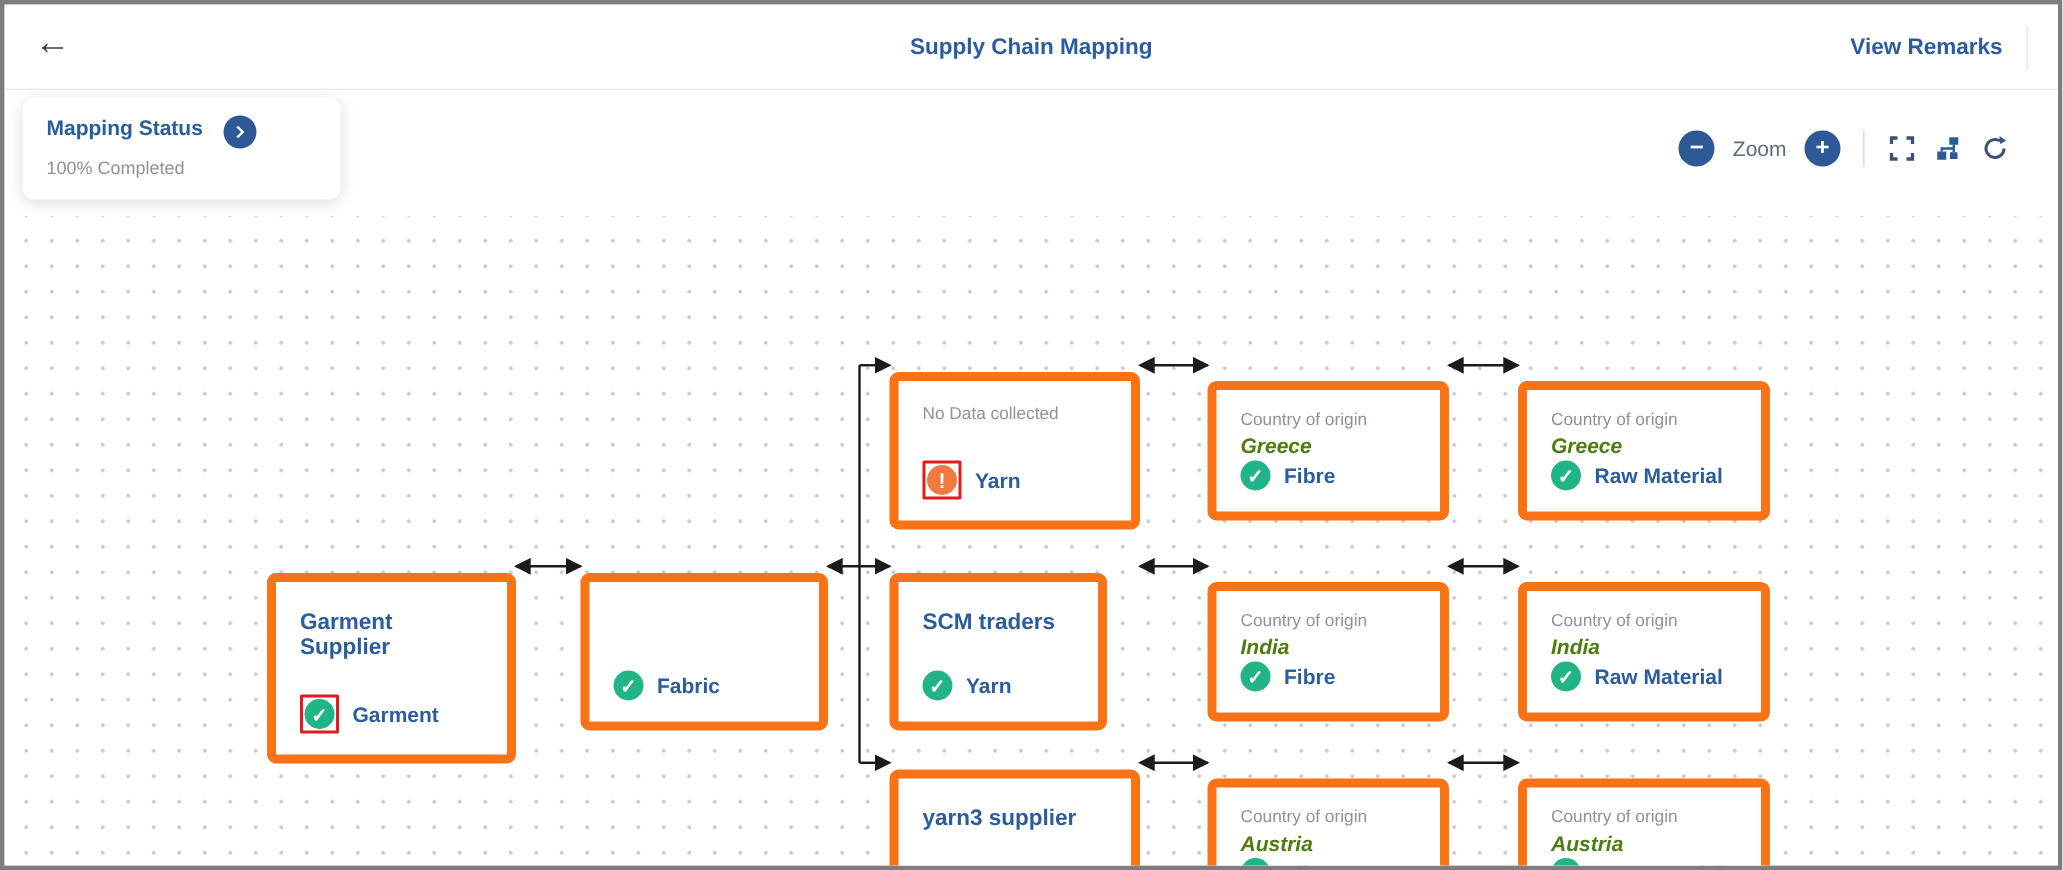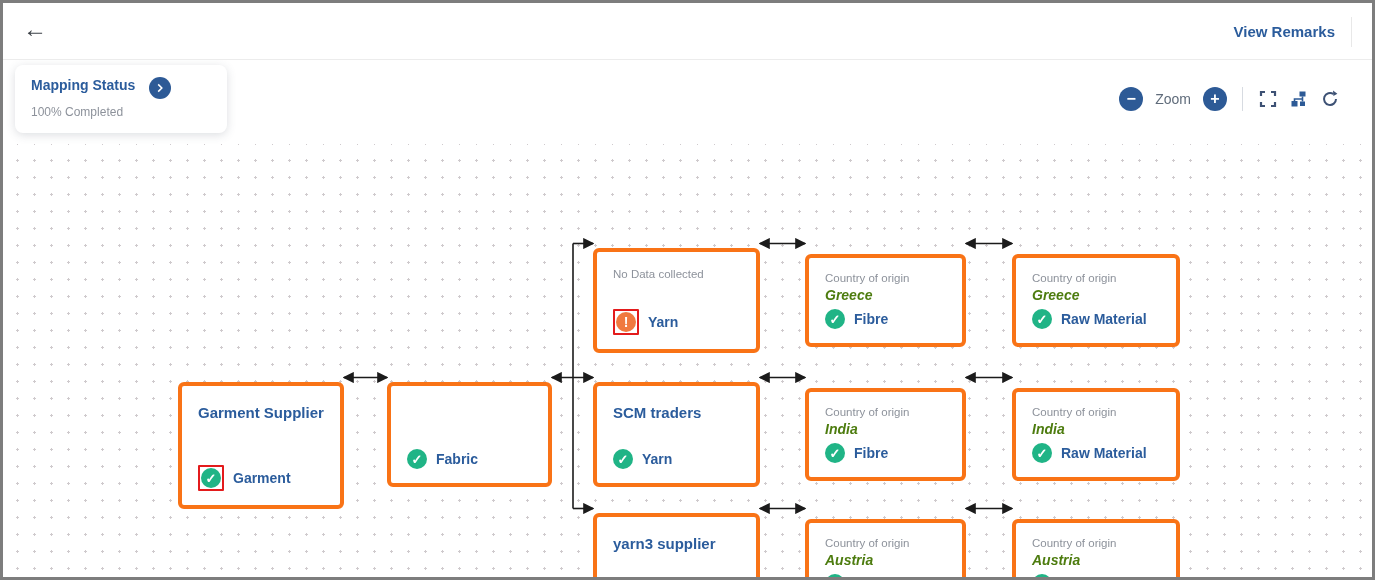--- a/index.html
+++ b/index.html
@@ -58,21 +58,21 @@
   
   .canvas { position:absolute; left:0; top:57px; right:0; bottom:0; background:#fff; }
   .dots {
     position:absolute; left:0; right:0; top:84px; bottom:0;
     background-image:radial-gradient(#cfcacd 1.1px, transparent 1.3px);
     background-size:17px 17px; background-position:6px 8px;
   }
   svg.wires { position:absolute; left:0; top:0; pointer-events:none; }
   
   .node {
-    position:absolute; background:#fff; border:4px solid #f97316; border-radius:6px;
+    position:absolute; background:#fff; border:6px solid #f97316; border-radius:6px;
     padding:14px 16px; cursor:pointer; box-shadow:0 0 0 1px rgba(255,255,255,0);
   }
   .node-title { font-size:15px; font-weight:bold; color:#2b5c9c; margin-top:4px; }
   .node-note { font-size:11.5px; color:#8d929b; margin-top:2px; }
   .node-label { font-size:11.5px; color:#8d929b; }
   .node-country { font-size:14px; font-weight:bold; color:#4d7c0f; margin-top:3px;font-style:italic; }
   .node-bottom { position:absolute; left:16px; bottom:14px; display:flex; align-items:center; gap:9px; }
   .st-icon {
     width:20px; height:20px; border-radius:50%; color:#fff;
     display:inline-flex; align-items:center; justify-content:center;
@@ -83,20 +83,21 @@
   .red-box { display:inline-flex; border:2px solid #e31b1c; padding:1px; border-radius:1px; }
   .product { font-size:14px; font-weight:bold; color:#2b5c9c; }
 </style>
 </head>
 <body>
 
 <div class="frame">
 
   <div class="header">
     <span class="back-arrow">←</span>
+    <div class="page-title">Supply Chain Mapping</div>
     <div class="header-right">
       <span class="view-remarks">View Remarks</span>
       <span class="header-divider"></span>
     </div>
   </div>
 
   <div class="canvas">
     <div class="dots"></div>
 
     <svg class="wires" width="1369" height="517" viewBox="0 57 1369 517">
@@ -143,21 +144,21 @@
     <div class="node" style="left:590px;top:188px;width:167px;height:105px;">
       <div class="node-note">No Data collected</div>
       <div class="node-bottom">
         <span class="red-box">
             <span class="st-icon st-warn">!</span>
           </span>
         <span class="product">Yarn</span>
       </div>
     </div>
 
-    <div class="node" style="left:590px;top:322px;width:167px;height:105px;">
+    <div class="node" style="left:590px;top:322px;width:145px;height:105px;">
       <div class="node-title">SCM traders</div>
       <div class="node-bottom">
         <span class="st-icon st-ok">✓</span>
         <span class="product">Yarn</span>
       </div>
     </div>
 
     <div class="node" style="left:590px;top:453px;width:167px;height:105px;">
       <div class="node-title">yarn3 supplier</div>
 

